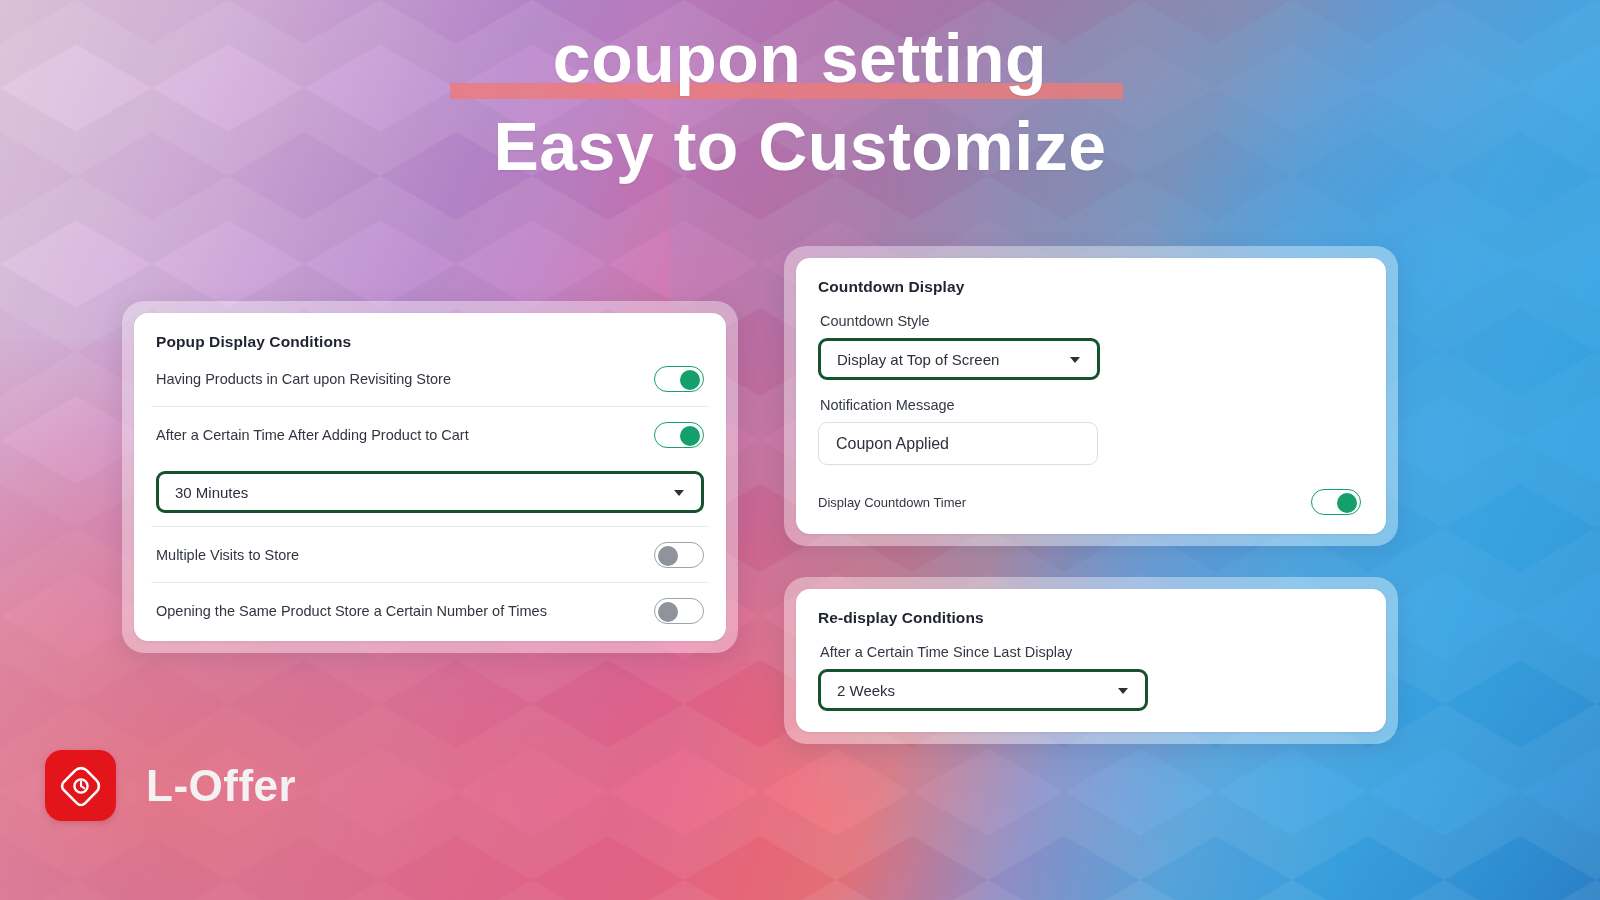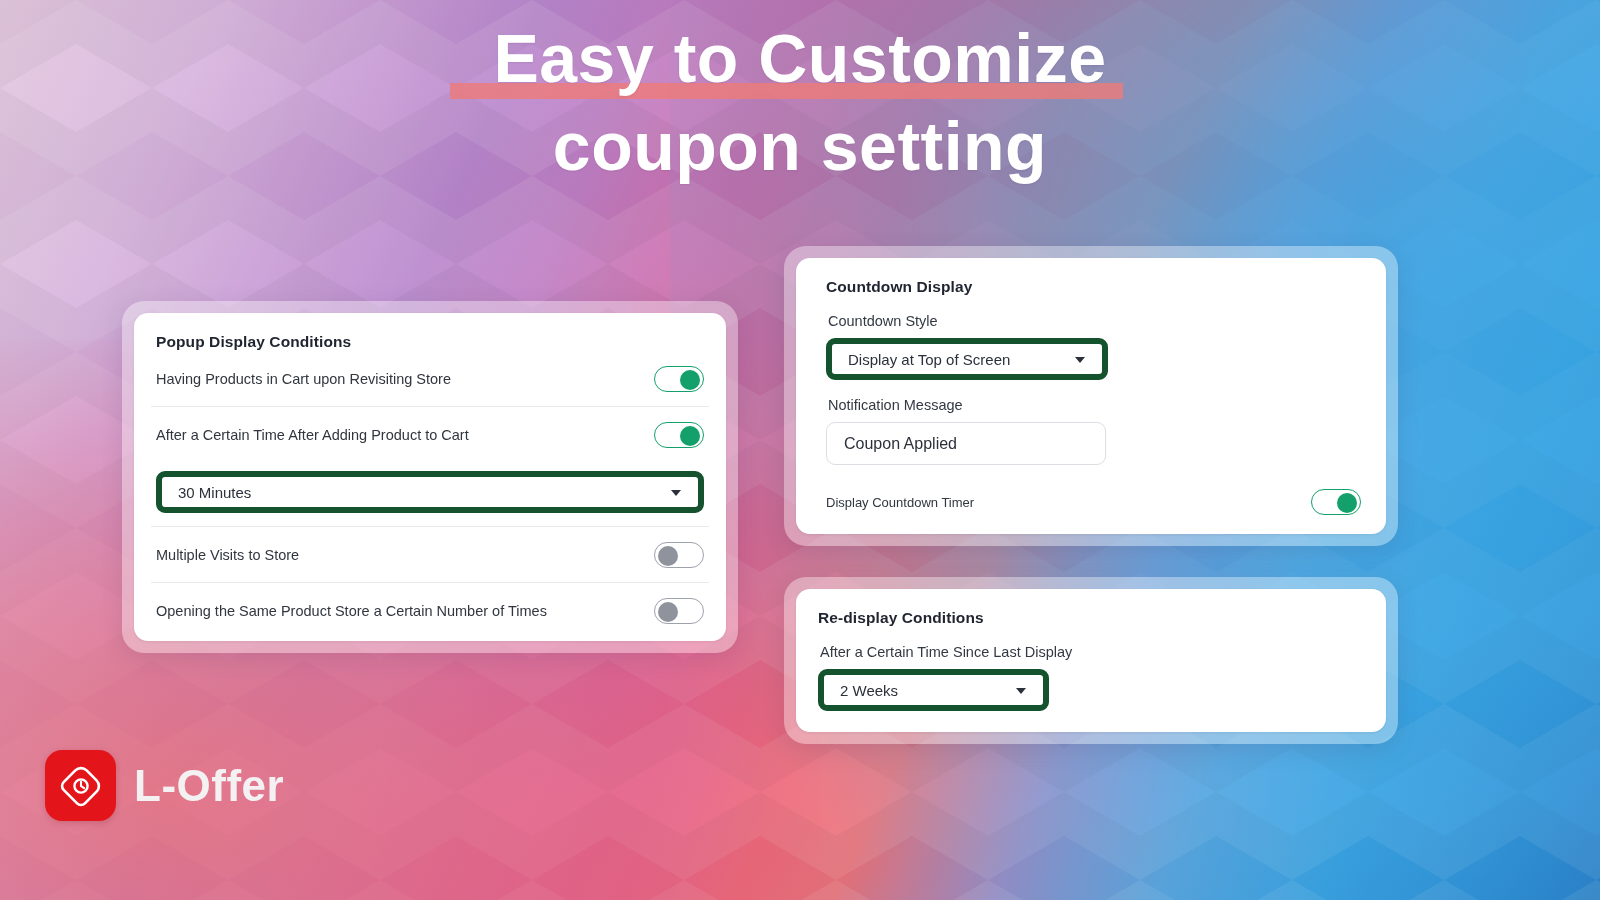--- a/index.html
+++ b/index.html
@@ -146,21 +146,21 @@
     margin: 0 8px;
   }
   .select-wrap { padding: 9px 13px 13px 13px; }
 
   
   .select {
     position: relative;
     display: flex;
     align-items: center;
     height: 42px;
-    border: 6px solid #14532d;
+    border: 3px solid #14532d;
     border-radius: 9px;
     background: #ffffff;
     padding: 0 16px;
     font-size: 15px;
     color: #2b303a;
   }
   .select .caret {
     position: absolute;
     right: 17px;
     top: 50%;
@@ -205,21 +205,21 @@
   .toggle.off { border: 1.5px solid #9ea2ab; }
   .toggle.off .knob { left: 3px; background: #8e939c; }
 
   
   #countdown-frame {
     left: 784px;
     top: 246px;
     width: 614px;
     height: 300px;
   }
-  #countdown-card { padding: 20px 22px 0 30px; }
+  #countdown-card { padding: 20px 22px 0 22px; }
   .field-label {
     font-size: 14.5px;
     color: #333943;
     margin: 17px 0 9px 2px;
   }
   #countdown-style-select { width: 282px; }
   #notification-field { width: 280px; }
 
   .timer-row {
     display: flex;
@@ -231,30 +231,30 @@
   .timer-row .cond-label { font-size: 13px; }
 
   
   #redisplay-frame {
     left: 784px;
     top: 577px;
     width: 614px;
     height: 167px;
   }
   #redisplay-card { padding: 20px 22px 0 22px; }
-  #redisplay-select { width: 231px; }
+  #redisplay-select { width: 330px; }
 
   
   #logo {
     position: absolute;
     left: 45px;
     top: 750px;
     display: flex;
     align-items: center;
-    gap: 18px;
+    gap: 30px;
     z-index: 7;
   }
   #logo-mark {
     width: 71px;
     height: 71px;
     border-radius: 17px;
     background: #e4141b;
     display: flex;
     align-items: center;
     justify-content: center;
@@ -289,22 +289,22 @@
       </defs>
       <rect x="-10" y="-10" width="1620" height="920" fill="url(#hexpat)"></rect>
     </svg>
   </div>
 
   <div id="coolwash"></div>
   <div id="warmwash"></div>
 
   <div id="hl-underline"></div>
   <div id="headline">
+    <span class="hl-line">coupon setting</span>
     <span class="hl-line hl-line--first">Easy to Customize</span>
-    <span class="hl-line">coupon setting</span>
   </div>
 
   <div class="card-frame" id="popup-frame">
     <div class="card" id="popup-card">
 
       <div class="card-title" id="popup-title">Popup Display Conditions</div>
 
       <div class="cond-row">
         <span class="cond-label">Having Products in Cart upon Revisiting Store</span>
         <span class="toggle on">

